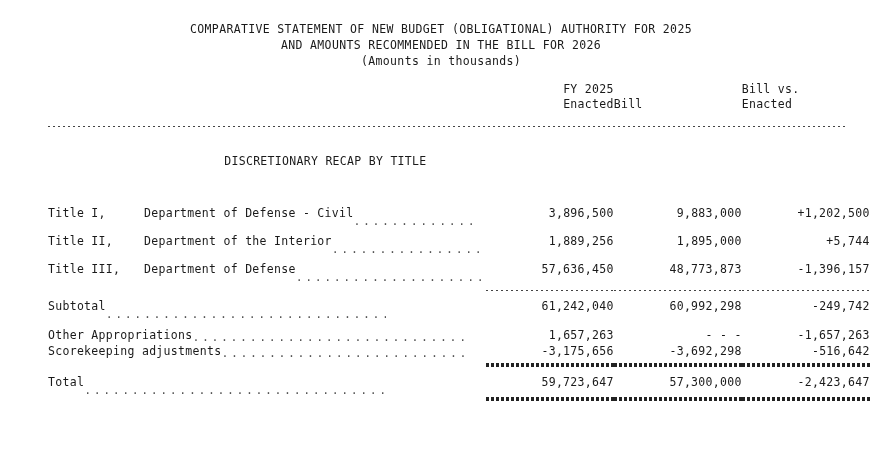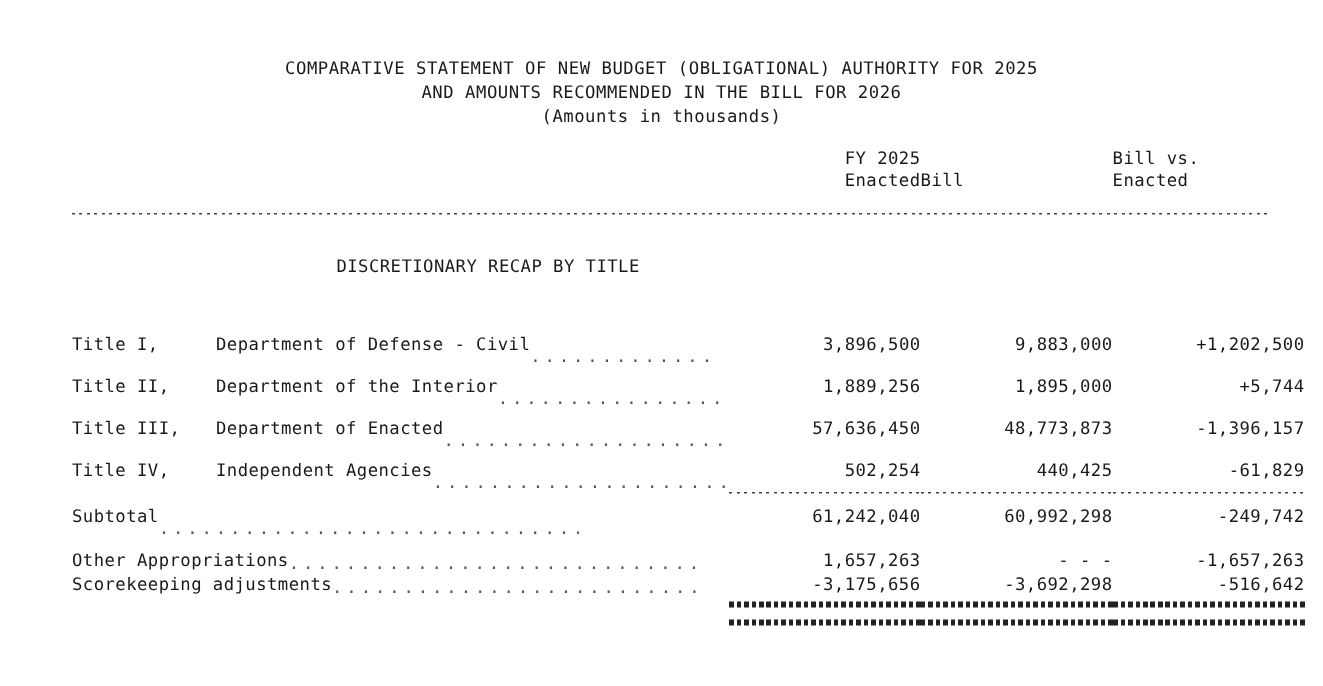--- a/index.html
+++ b/index.html
@@ -24,21 +24,21 @@
     line-height: 16px;
     letter-spacing: 0.35px;
     padding-top: 21px;
   }
   .doc-title .line { white-space: pre; }
 
   
   .sheet {
     position: absolute;
     left: 0;
-    top: 16px;
+    top: 0;
     width: 882px;
     height: 341px;
   }
   table.stmt {
     position: absolute;
     left: 48px;
     top: 82px;
     width: 797px;
     border-collapse: collapse;
     font-size: 11.5px;
@@ -190,41 +190,32 @@
         <td></td>
         <td class="c-num">1,895,000</td>
         <td></td>
         <td class="c-num">+5,744</td>
       </tr>
       <tr class="sp-6">
           <td colspan="7"></td>
         </tr>
 
       <tr class="row">
-        <td><span class="indent-title">Title III,</span><span>Department of Enacted</span><span class="leader" style="width:190px"></span></td>
+        <td><span class="indent-title">Title III,</span><span>Department of Defense</span><span class="leader" style="width:190px"></span></td>
         <td></td>
         <td class="c-num">57,636,450</td>
         <td></td>
         <td class="c-num">48,773,873</td>
         <td></td>
         <td class="c-num">-1,396,157</td>
       </tr>
       <tr class="sp-6">
           <td colspan="7"></td>
         </tr>
 
-      <tr class="row">
-        <td><span class="indent-title">Title IV,</span><span>Independent Agencies</span><span class="leader" style="width:197px"></span></td>
-        <td></td>
-        <td class="c-num">502,254</td>
-        <td></td>
-        <td class="c-num">440,425</td>
-        <td></td>
-        <td class="c-num">-61,829</td>
-      </tr>
 
       <tr class="sp-4">
           <td colspan="7"></td>
         </tr>
 
       <tr>
         <td></td>
           <td></td>
         <td class="rule-cell"><div class="rule-seg"></div></td>
         <td></td>
@@ -282,20 +273,29 @@
         <td></td>
         <td class="rule-cell"><div class="rule-double"></div></td>
         <td></td>
         <td class="rule-cell"><div class="rule-double"></div></td>
       </tr>
 
       <tr class="sp-4">
           <td colspan="7"></td>
         </tr>
 
+      <tr class="row">
+        <td class="indent-sub"><span>Total</span><span class="leader" style="width:300px"></span></td>
+        <td></td>
+        <td class="c-num">59,723,647</td>
+        <td></td>
+        <td class="c-num">57,300,000</td>
+        <td></td>
+        <td class="c-num">-2,423,647</td>
+      </tr>
 
       <tr class="sp-4">
           <td colspan="7"></td>
         </tr>
 
       <tr>
         <td></td>
           <td></td>
         <td class="rule-cell"><div class="rule-double"></div></td>
         <td></td>

